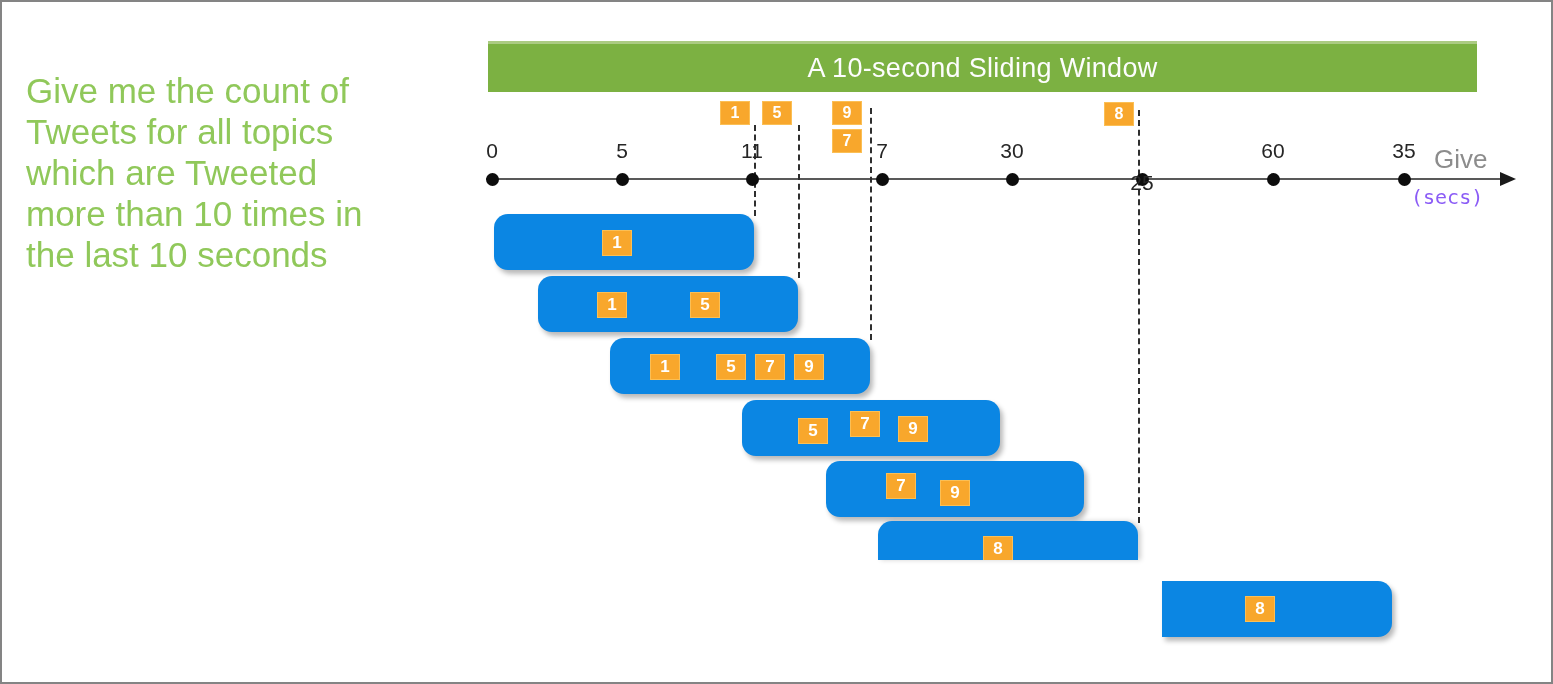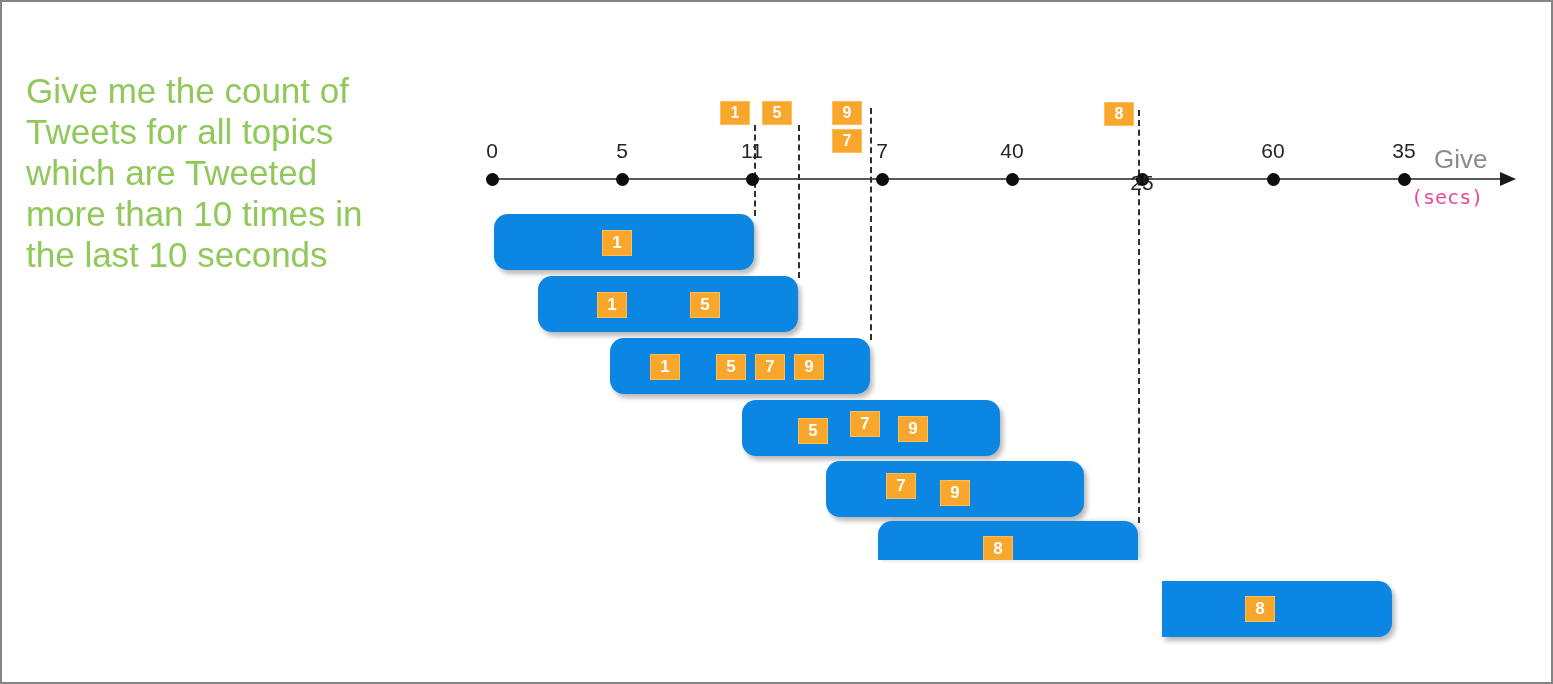--- a/index.html
+++ b/index.html
@@ -21,21 +21,21 @@
   }
   .axis-line{position:absolute;left:484px;top:176px;width:1016px;height:2px;background:#595959;}
   .arrow{
     position:absolute;left:1498px;top:170px;width:0;height:0;
     border-left:16px solid #1a1a1a;border-top:7px solid transparent;border-bottom:7px solid transparent;
   }
   .dot{position:absolute;width:13px;height:13px;border-radius:50%;background:#0d0d0d;}
   .tick-label{position:absolute;width:48px;text-align:center;font-size:21px;color:#262626;}
   .time-label{position:absolute;left:1432px;top:142px;font-size:26px;color:#8C8C8C;}
   .time-unit{
-    position:absolute;left:1409px;top:183px;font-size:20px;color:#ec4899;
+    position:absolute;left:1409px;top:183px;font-size:20px;color:#8b5cf6;
     font-family:"DejaVu Sans Mono",monospace;
     text-align:center;
   }
   .chip{
     position:absolute;background:var(--orange,#F8A72C);color:#fff;font-weight:bold;
     display:flex;align-items:center;justify-content:center;box-sizing:border-box;
     border:1px solid #FBBF55;
   }
   .chip-t{width:30px;height:24px;font-size:16px;}
   .chip-w{width:30px;height:26px;font-size:17px;}
@@ -49,38 +49,39 @@
 </style>
 </head>
 <body>
 
 <div class="slide" id="slide">
   <div class="query">Give me the count of
 Tweets for all topics
 which are Tweeted
 more than 10 times in
 the last 10 seconds</div>
+  <div class="banner">A 10-second Sliding Window</div>
   <div class="axis-line"></div>
   <div class="arrow"></div>
   <div class="time-label">Give</div>
   <div class="time-unit">(secs)</div>
 <div class="dash" style="left: 752px; top: 123px; height: 91px;"></div>
     <div class="dash" style="left: 796px; top: 123px; height: 153px;"></div>
     <div class="dash" style="left: 868px; top: 106px; height: 232px;"></div>
     <div class="dash" style="left: 1136px; top: 108px; height: 413px;"></div>
     <div class="dot" style="left: 484px; top: 171px;"></div>
     <div class="tick-label" style="left: 466px; top: 137px;">0</div>
     <div class="dot" style="left: 614px; top: 171px;"></div>
     <div class="tick-label" style="left: 596px; top: 137px;">5</div>
     <div class="dot" style="left: 744px; top: 171px;"></div>
     <div class="tick-label" style="left: 726px; top: 137px;">11</div>
     <div class="dot" style="left: 874px; top: 171px;"></div>
     <div class="tick-label" style="left: 856px; top: 137px;">7</div>
     <div class="dot" style="left: 1004px; top: 171px;"></div>
-    <div class="tick-label" style="left: 986px; top: 137px;">40</div>
+    <div class="tick-label" style="left: 986px; top: 137px;">30</div>
     <div class="dot" style="left: 1134px; top: 171px;"></div>
     <div class="tick-label" style="left: 1116px; top: 137px; margin-top: 32px;">25</div>
     <div class="dot" style="left: 1265px; top: 171px;"></div>
     <div class="tick-label" style="left: 1247px; top: 137px;">60</div>
     <div class="dot" style="left: 1396px; top: 171px;"></div>
     <div class="tick-label" style="left: 1378px; top: 137px;">35</div>
     <div class="chip chip-t" style="left: 718px; top: 99px;">1</div>
     <div class="chip chip-t" style="left: 760px; top: 99px;">5</div>
     <div class="chip chip-t" style="left: 830px; top: 99px;">9</div>
     <div class="chip chip-t" style="left: 830px; top: 127px;">7</div>

